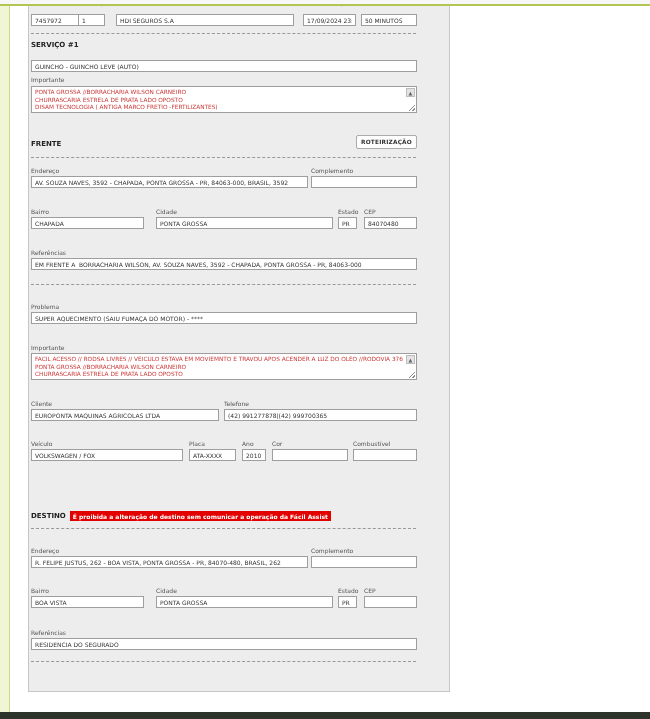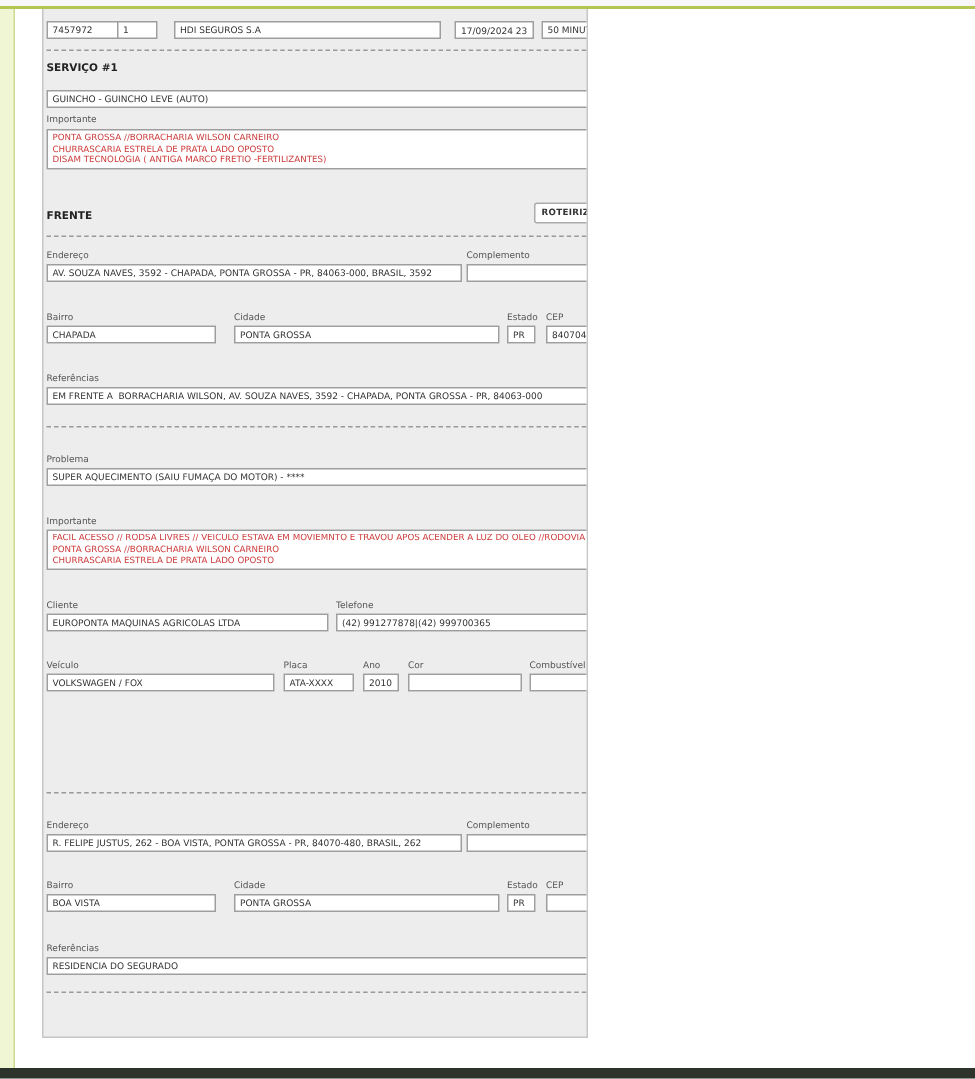--- a/index.html
+++ b/index.html
@@ -7,21 +7,21 @@
     font-family:"DejaVu Sans", sans-serif; }
   .abs { position:absolute; }
 
   
   #topbar { left:0; top:0; width:650px; height:4px; background:#f7f7f7; z-index:5; }
   #accent-line { left:0; top:4px; width:650px; height:2px; background:#b5c552; z-index:6; }
   #left-strip { left:0; top:6px; width:10px; height:706px; background:#f0f6d3; border-right:1px solid #cdd98e; }
   #bottom-bar { left:0; top:712px; width:650px; height:7px; background:#2b332b; }
 
   
-  #panel { left:28px; top:0; width:364px; height:692px; background:#ededed;
+  #panel { left:28px; top:0; width:422px; height:692px; background:#ededed;
     border:1px solid #c6c6c6; border-top:none; overflow:hidden; }
 
   .lbl { position:absolute; font-size:6px; color:#555; white-space:nowrap; }
   .heading { position:absolute; font-size:7px; font-weight:bold; color:#222; white-space:nowrap; }
   .fld { position:absolute; height:12px; background:#fff; border:1px solid #9e9e9e;
     font-size:6px; color:#333; font-family:"DejaVu Sans", sans-serif; padding:0 3px; outline:none; }
   .dashed { position:absolute; left:2px; width:385px; height:0; border-top:1px dashed #999; }
 
   .ta { position:absolute; background:#fff; border:1px solid #9e9e9e; overflow:hidden; }
   .ta-text { position:absolute; left:3px; top:2px; right:12px; bottom:2px;
@@ -118,20 +118,24 @@
   <input class="fld" style="left: 2px; top: 449px; width: 152px;" value="VOLKSWAGEN / FOX">
   <span class="lbl" style="left:160px; top:440px;">Placa</span>
   <input class="fld" style="left: 160px; top: 449px; width: 47px;" value="ATA-XXXX">
   <span class="lbl" style="left:213px; top:440px;">Ano</span>
   <input class="fld" style="left: 213px; top: 449px; width: 24px;" value="2010">
   <span class="lbl" style="left:243px; top:440px;">Cor</span>
   <input class="fld" style="left: 243px; top: 449px; width: 76px;" value="">
   <span class="lbl" style="left:324px; top:440px;">Combustível</span>
   <input class="fld" style="left: 324px; top: 449px; width: 64px;" value="">
 
+  <div id="destino-row">
+    <span class="heading">DESTINO</span>
+    <span class="warn">É proibida a alteração de destino sem comunicar a operação da Fácil Assist</span>
+  </div>
   <div class="dashed" style="top:528px;"></div>
 
   <span class="lbl" style="left:2px; top:547px;">Endereço</span>
   <input class="fld" style="left: 2px; top: 556px; width: 277px;" value="R. FELIPE JUSTUS, 262 - BOA VISTA, PONTA GROSSA - PR, 84070-480, BRASIL, 262">
   <span class="lbl" style="left:282px; top:547px;">Complemento</span>
   <input class="fld" style="left: 282px; top: 556px; width: 106px;" value="">
 
   <span class="lbl" style="left:2px; top:587px;">Bairro</span>
   <input class="fld" style="left: 2px; top: 596px; width: 113px;" value="BOA VISTA">
   <span class="lbl" style="left:127px; top:587px;">Cidade</span>

